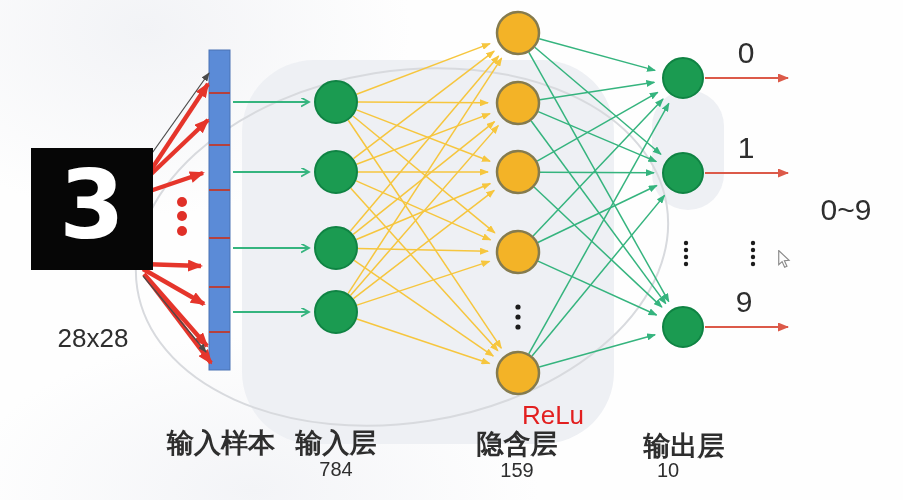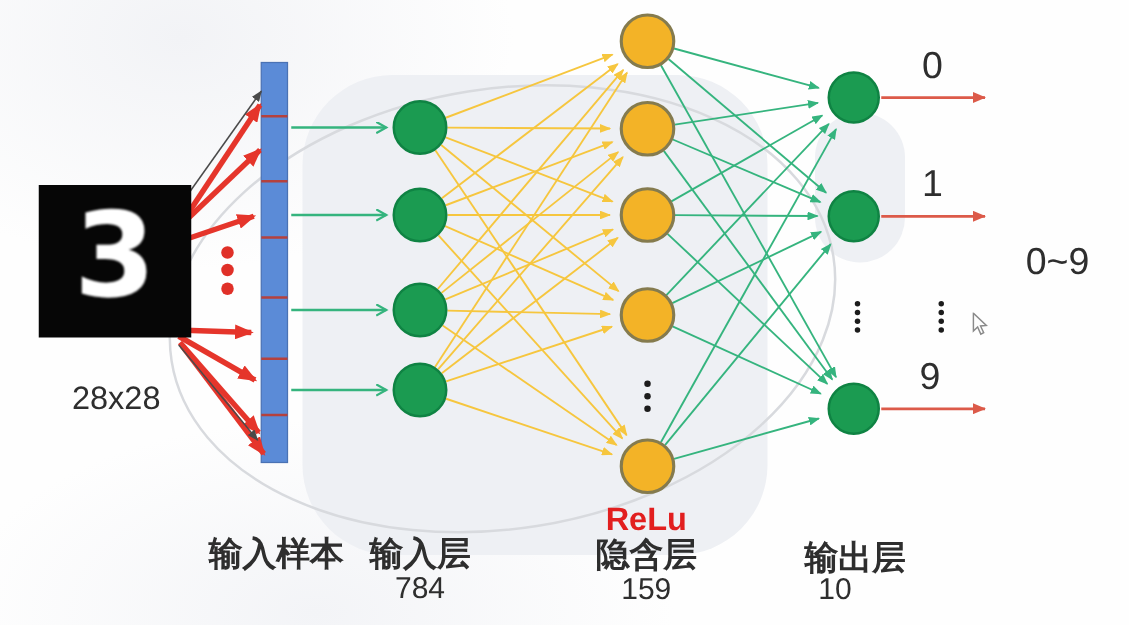--- a/index.html
+++ b/index.html
@@ -12,23 +12,23 @@
       #fefefe;
   }
   svg.net{position:absolute;left:0;top:0;}
   .mnist{position:absolute;left:31px;top:148px;width:122px;height:122px;background:#060606;
          display:flex;align-items:center;justify-content:center;}
   .digit{color:#ffffff;font:700 94px/1 "DejaVu Sans",sans-serif;filter:blur(0.7px);transform:translateY(-3px);}
   .lbl{position:absolute;transform:translateX(-50%);white-space:nowrap;color:#2e2e2e;
        text-align:center;line-height:1.1;}
   .s26{font-size:26px;font-weight:500;}
   .s27{font-size:27px;font-weight:600;}
-  .s28{font-size:24px;font-weight:500;}
+  .s28{font-size:20px;font-weight:500;}
   .s30{font-size:30px;font-weight:500;}
-  .red{color:#e21f1f;font-weight:700;}
+  .red{color:#e21f1f;font-weight:400;margin-left:36px;}
   .watermark{position:absolute;left:659px;top:449px;font-size:30px;font-weight:700;letter-spacing:1px;
        color:rgba(158,158,158,0.55);
        text-shadow:1px 1px 0 rgba(255,255,255,0.9), -1px -1px 0 rgba(110,110,110,0.25);
        white-space:nowrap;}
   .cursor{position:absolute;left:777px;top:250px;}
 </style>
 </head>
 <body>
 
 <div class="stage">
@@ -142,21 +142,21 @@
         <circle cx="753" cy="250" r="2.2" fill="#1c1c1c"></circle>
         <circle cx="753" cy="257" r="2.2" fill="#1c1c1c"></circle>
         <circle cx="753" cy="264" r="2.2" fill="#1c1c1c"></circle>
       </g>
   </svg>
 
   <div class="mnist">
     <span class="digit">3</span>
   </div>
 
-  <div class="lbl s26" style="left:93px;top:304px">28x28</div>
+  <div class="lbl s26" style="left:93px;top:324px">28x28</div>
 
   <div class="lbl s27" style="left:221px;top:429px">输入样本</div>
 
   <div class="lbl s27" style="left:336px;top:429px">输入层</div>
   <div class="lbl s28" style="left:336px;top:458px">784</div>
 
   <div class="lbl s26 red" style="left:517px;top:401px">ReLu</div>
   <div class="lbl s27" style="left:517px;top:430px">隐含层</div>
   <div class="lbl s28" style="left:517px;top:459px">159</div>
 

